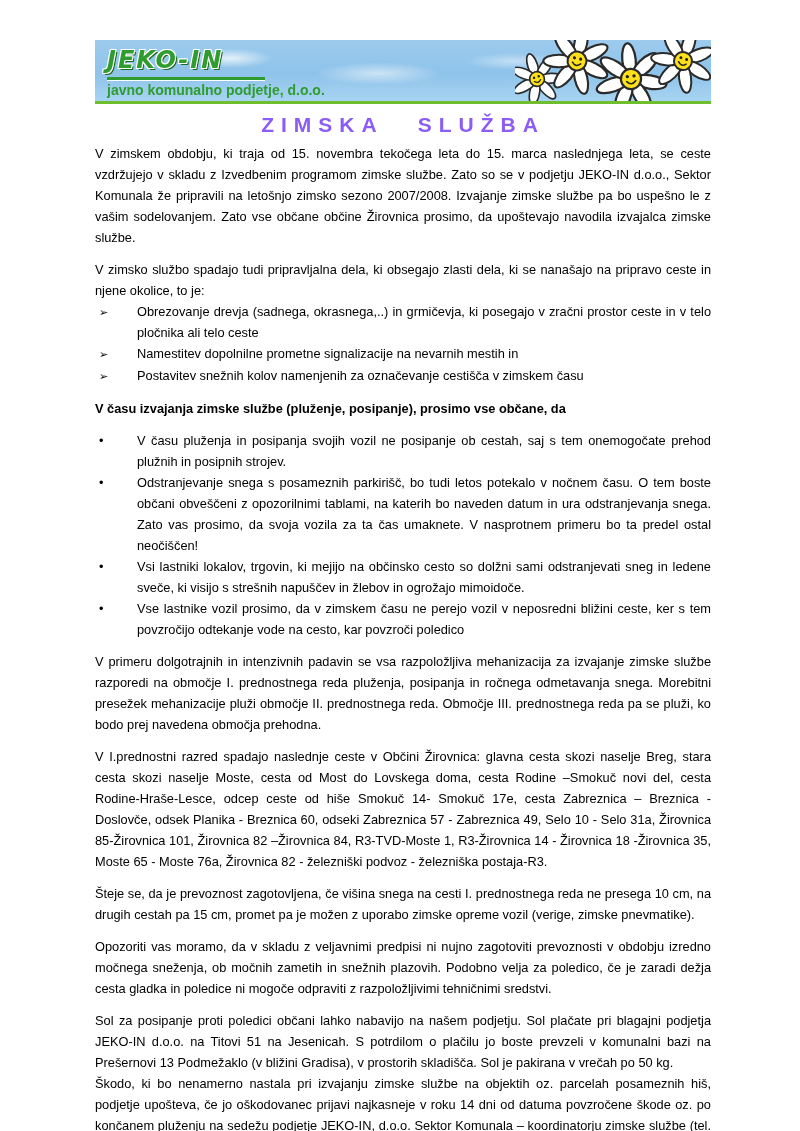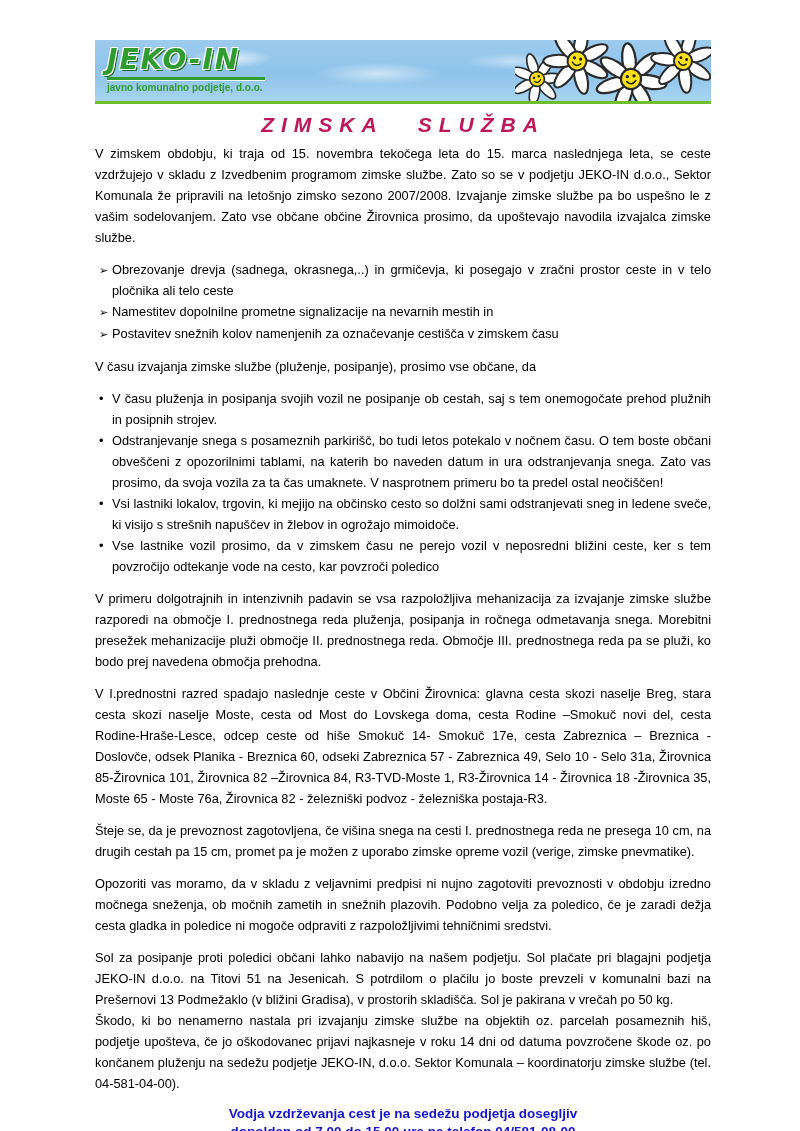--- a/index.html
+++ b/index.html
@@ -23,50 +23,49 @@
       radial-gradient(60px 14px at 22% 30%, rgba(255,255,255,.75), rgba(255,255,255,0) 70%),
       radial-gradient(90px 16px at 46% 55%, rgba(255,255,255,.55), rgba(255,255,255,0) 70%),
       radial-gradient(70px 12px at 68% 35%, rgba(255,255,255,.45), rgba(255,255,255,0) 70%),
       linear-gradient(180deg, #9ccbee 0%, #8fc3ea 55%, #a7d4f2 100%);
     overflow: hidden;
   }
   .logo { position: absolute; left: 12px; top: 5px; }
   .logo-text {
     font-family: "DejaVu Sans", sans-serif;
     font-weight: bold; font-style: italic;
-    font-size: 28px; line-height: 30px;
+    font-size: 24px; line-height: 30px;
     color: #2F9C2F; letter-spacing: 2px;
     text-shadow: 1px 1px 0 #ffffff, -1px -1px 0 #ffffff, 1px -1px 0 #ffffff, -1px 1px 0 #ffffff, 2px 2px 0 #1a6b1a;
   }
   .logo-bar { width: 158px; height: 3px; background: #2F9C2F; margin: 2px 0 2px 0; box-shadow: 0 1px 0 #fff; }
-  .logo-sub { font-size: 10px; color: #2F9C2F; font-weight: bold; }
+  .logo-sub { font-size: 14px; color: #2F9C2F; font-weight: bold; }
   .flowers { position: absolute; right: 0; bottom: -4px; }
   
   .title {
     margin: 9px 0 6px 0;
     text-align: center;
-    color: #be185d;
+    color: #8b5cf6;
     font-weight: bold;
     font-size: 21px;
     letter-spacing: 7px;
     word-spacing: 22px;
-    font-style: italic;
   }
   
   .doc { font-size: 12.8px; line-height: 21px; text-align: justify; }
   .doc p { margin: 0 0 11px 0; }
   .doc p.nogap { margin-bottom: 0; }
   .doc b { font-weight: normal; }
   .list { margin: 0 0 11px 0; }
   .list .li { display: flex; }
   .list .glyph { width: 17px; padding-left: 4px; flex: 0 0 17px; text-align: left; }
   .list .arrow-glyph { font-size: 11px; padding-top: 1px; }
-  .list .li-text { flex: 1; text-align: justify; }
+  .list .li-text { flex: 1; text-align: justify; margin-left: 25px; }
   .bullets .li { margin-bottom: 0; }
-  .heading { font-weight: normal; margin: 0 0 16px 0; }
+  .heading { font-weight: bold; margin: 0 0 16px 0; }
   
   .footer {
     margin-top: 10px;
     text-align: center;
     color: #1414CC;
     font-weight: bold;
     font-size: 13.5px;
     line-height: 18px;
   }
   .footer .f2 { margin-top: 17px; text-align: center; }
@@ -108,20 +107,21 @@
       </svg>
     </div>
   </div>
 
   <div class="title">ZIMSKA SLUŽBA</div>
 
   <div class="doc">
 
     <p>V zimskem obdobju, ki traja od 15. novembra tekočega leta do 15. marca naslednjega leta, se ceste vzdržujejo v skladu z Izvedbenim programom zimske službe. Zato so se v podjetju JEKO-IN d.o.o., Sektor Komunala že pripravili na letošnjo zimsko sezono 2007/2008. Izvajanje zimske službe pa bo uspešno le z vašim sodelovanjem. Zato vse občane občine Žirovnica prosimo, da upoštevajo navodila izvajalca zimske službe.</p>
 
+    <p class="nogap">V zimsko službo spadajo tudi pripravljalna dela, ki obsegajo zlasti dela, ki se nanašajo na pripravo ceste in njene okolice, to je:</p>
 
     <div class="list">
       <div class="li">
         <span class="glyph arrow-glyph">➢</span>
         <span class="li-text">Obrezovanje drevja (sadnega, okrasnega,..) in grmičevja, ki posegajo v zračni prostor ceste in v telo pločnika ali telo ceste</span>
       </div>
       <div class="li">
         <span class="glyph arrow-glyph">➢</span>
         <span class="li-text">Namestitev dopolnilne prometne signalizacije na nevarnih mestih in</span>
       </div>

